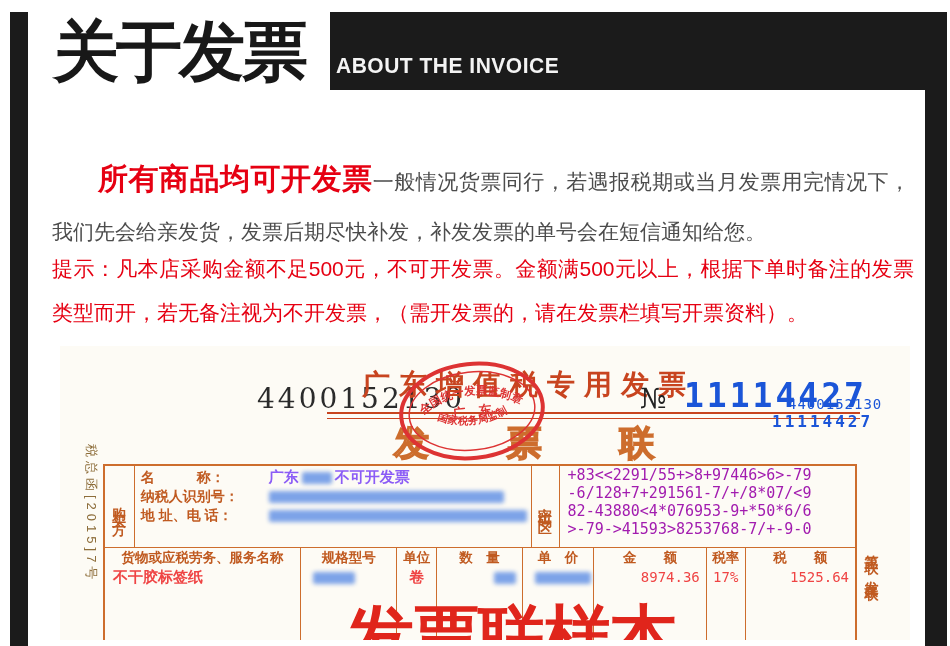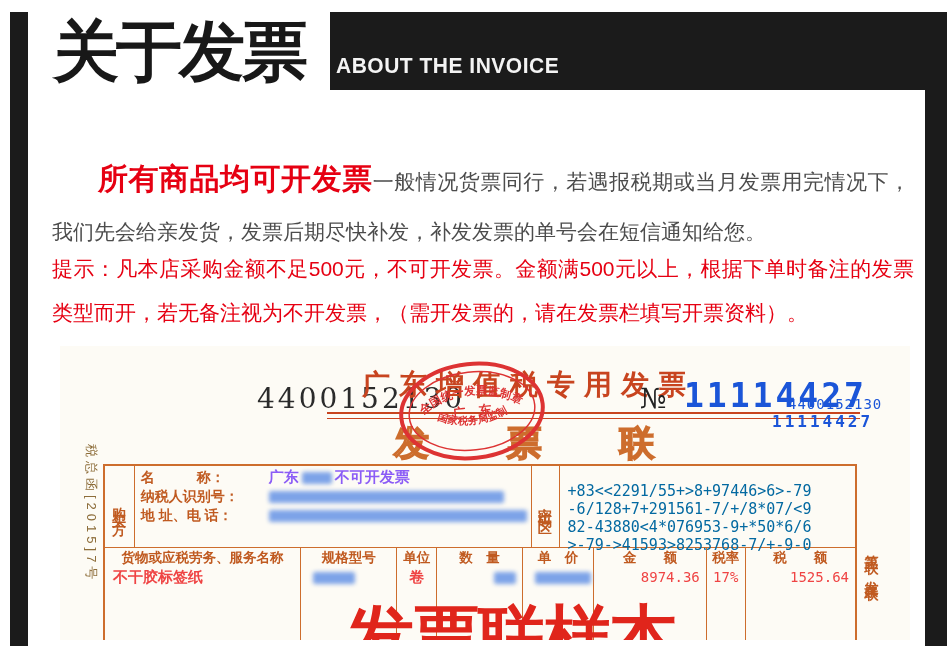--- a/index.html
+++ b/index.html
@@ -51,22 +51,22 @@
              border:2px solid #cd6d2d;border-bottom:none;}
   .sec-top{display:flex;height:82px;box-sizing:border-box;border-bottom:1px solid #cd6d2d;}
   .vcell{box-sizing:border-box;border-right:1px solid #cd6d2d;display:flex;align-items:center;justify-content:center;}
   .vtext{writing-mode:vertical-rl;letter-spacing:7px;color:#c05a20;font-size:14px;font-weight:bold;}
   .w-buyer{width:30px;} .w-pwd{width:28px;}
   .buyer-content{width:399px;box-sizing:border-box;border-right:1px solid #cd6d2d;padding:2px 0 0 6px;}
   .b-row{height:19px;display:flex;align-items:center;white-space:nowrap;}
   .b-label{color:#c05a20;font-size:14px;font-weight:bold;width:128px;display:inline-block;}
   .b-value{color:#8b5cf6;font-size:15px;font-weight:bold;}
   .blur{display:inline-block;background:#7da3e8;filter:blur(2px);height:12px;border-radius:2px;vertical-align:middle;}
-  .pwd-content{width:297px;box-sizing:border-box;padding:16px 0 0 8px;
-               font-family:"DejaVu Sans Mono",monospace;font-size:15px;line-height:18px;color:#0369a1;}
+  .pwd-content{width:297px;box-sizing:border-box;padding:0 0 0 8px;
+               font-family:"DejaVu Sans Mono",monospace;font-size:15px;line-height:18px;color:#a21caf;}
   .sec-items{display:flex;height:94px;}
   .col{box-sizing:border-box;border-right:1px solid #cd6d2d;}
   .col:last-child{border-right:none;}
   .col .hd{height:20px;line-height:20px;text-align:center;color:#c05a20;font-size:13.5px;font-weight:bold;white-space:nowrap;overflow:hidden;}
   .col .val{height:18px;line-height:18px;color:#ef4444;font-size:14px;font-family:"DejaVu Sans Mono",monospace;}
   .ta-l{text-align:left;padding-left:8px;} .ta-r{text-align:right;padding-right:6px;} .ta-c{text-align:center;}
   .val.cn{font-family:"Liberation Sans",sans-serif;font-weight:bold;font-size:15px;}
   .c1{width:197px;} .c2{width:97px;} .c3{width:40px;} .c4{width:86px;}
   .c5{width:72px;} .c6{width:113px;} .c7{width:39px;} .c8{width:110px;}
 

